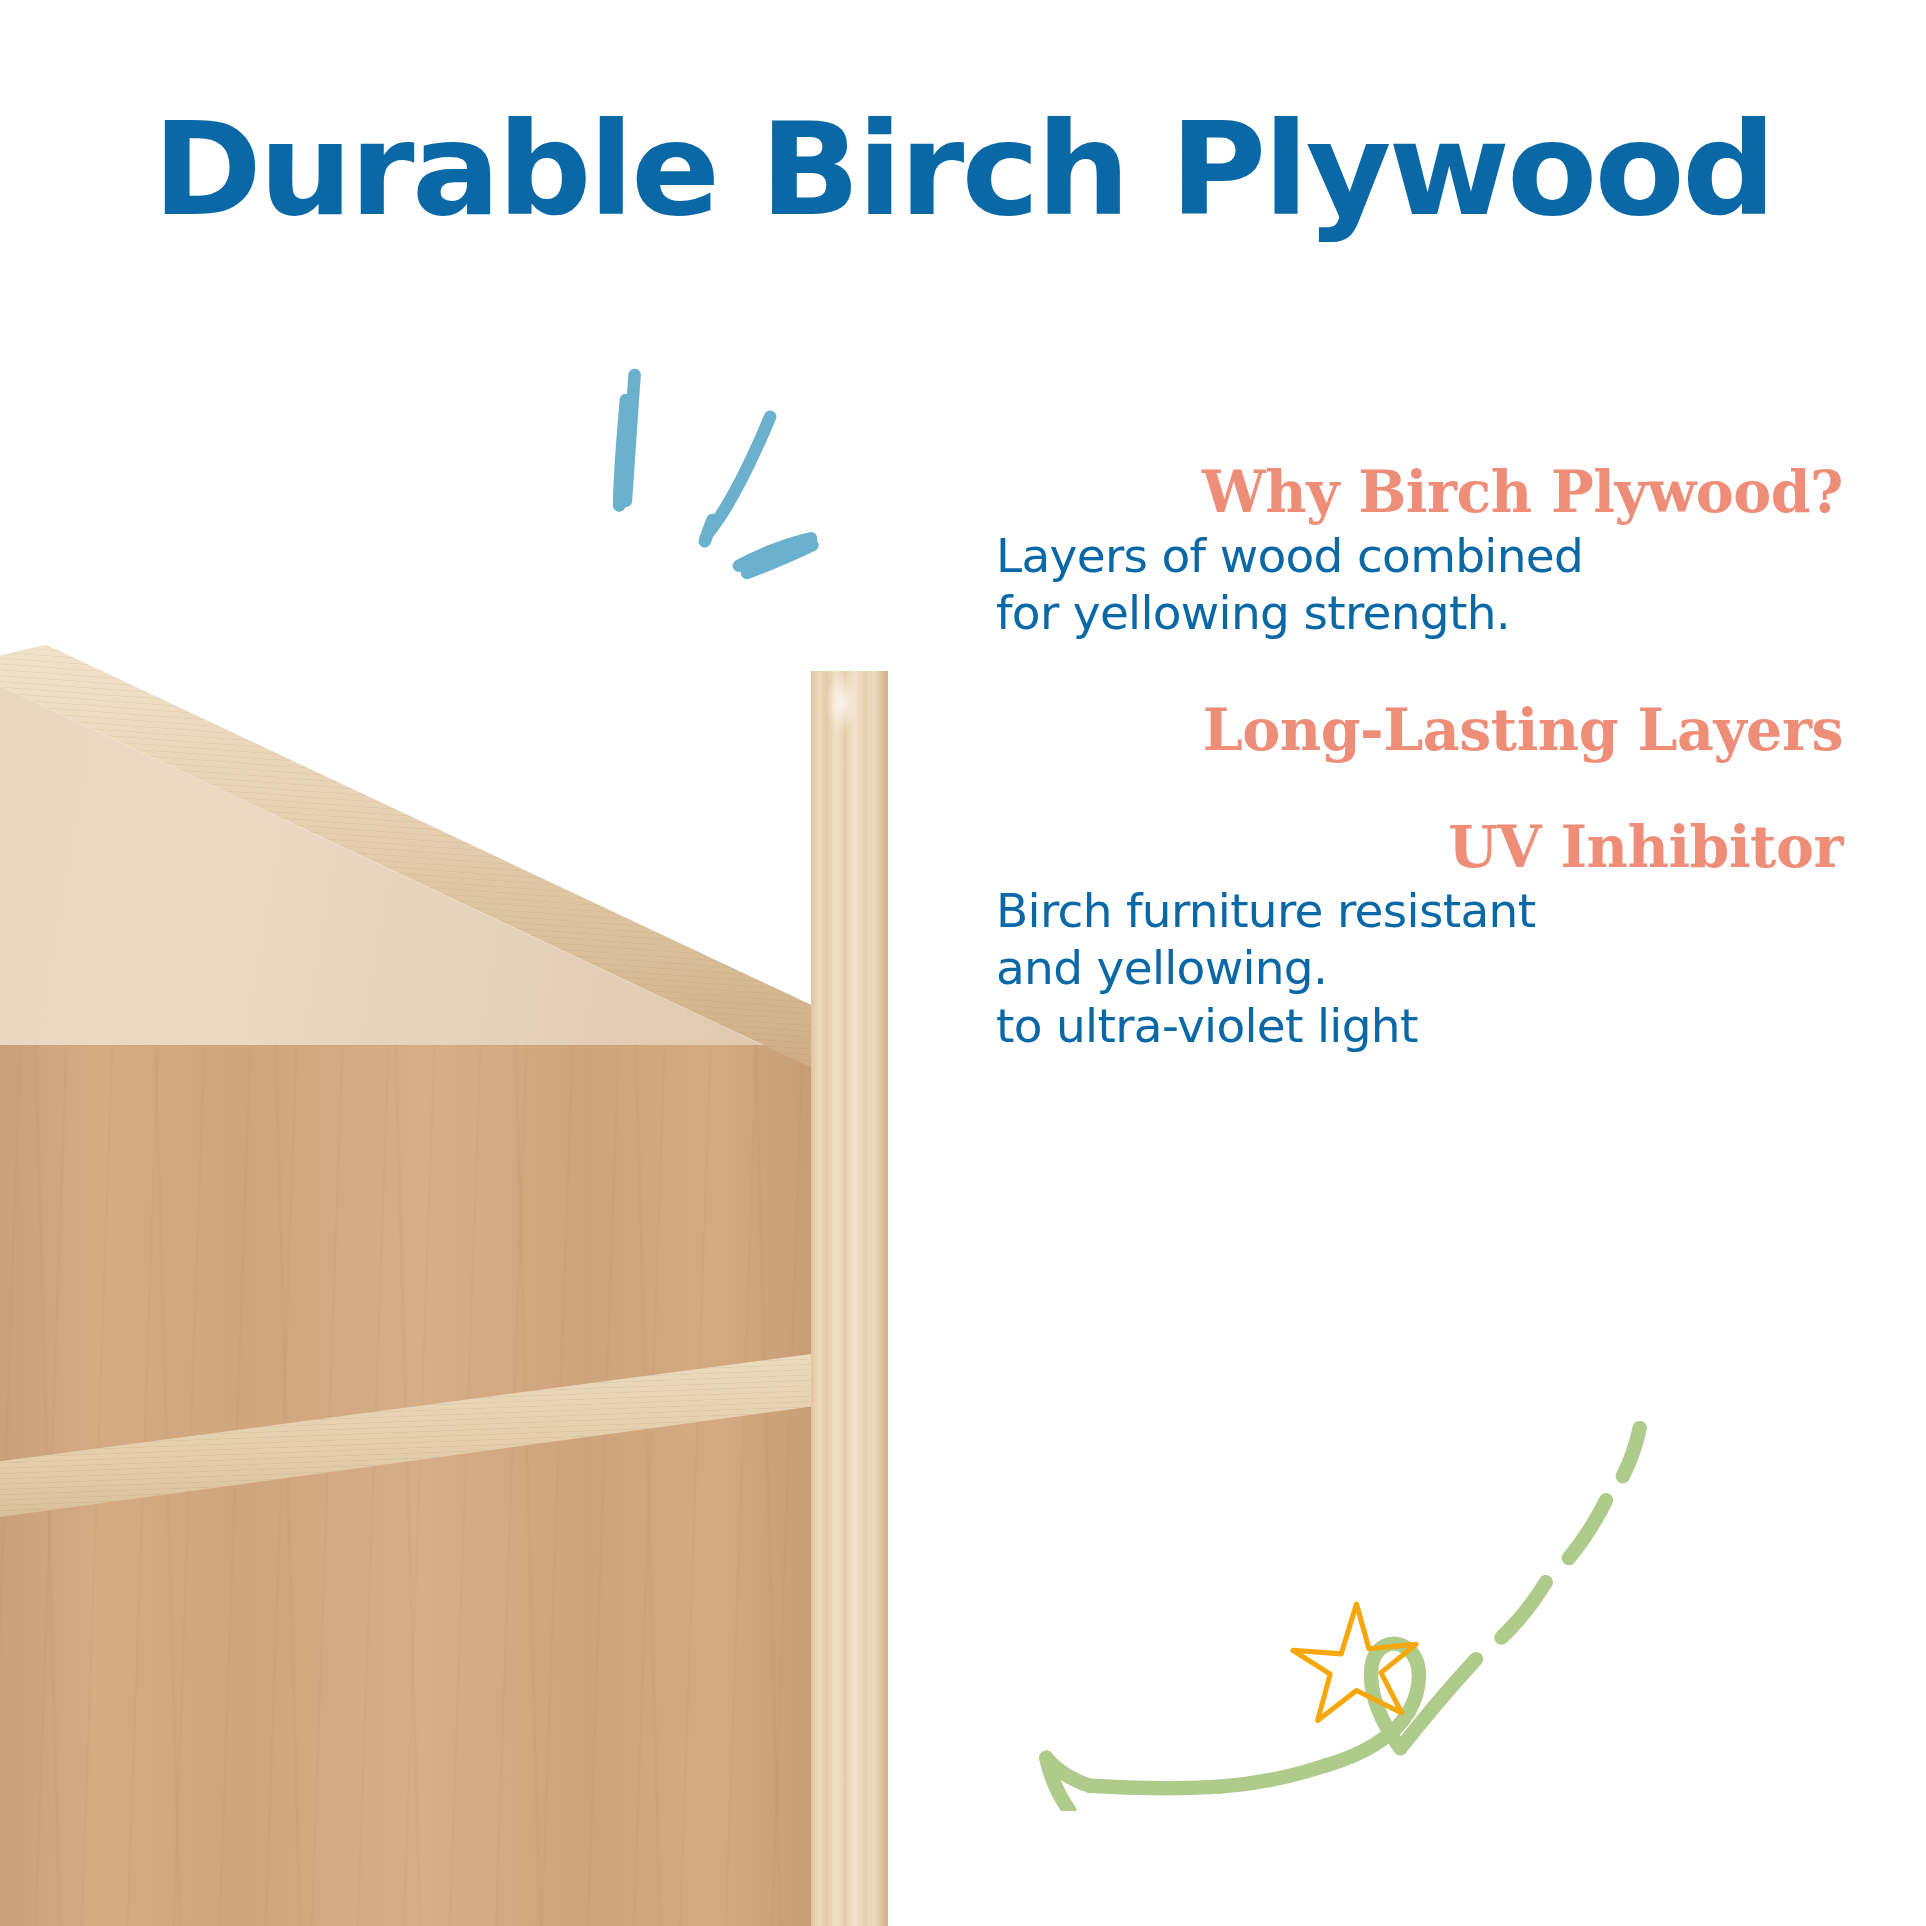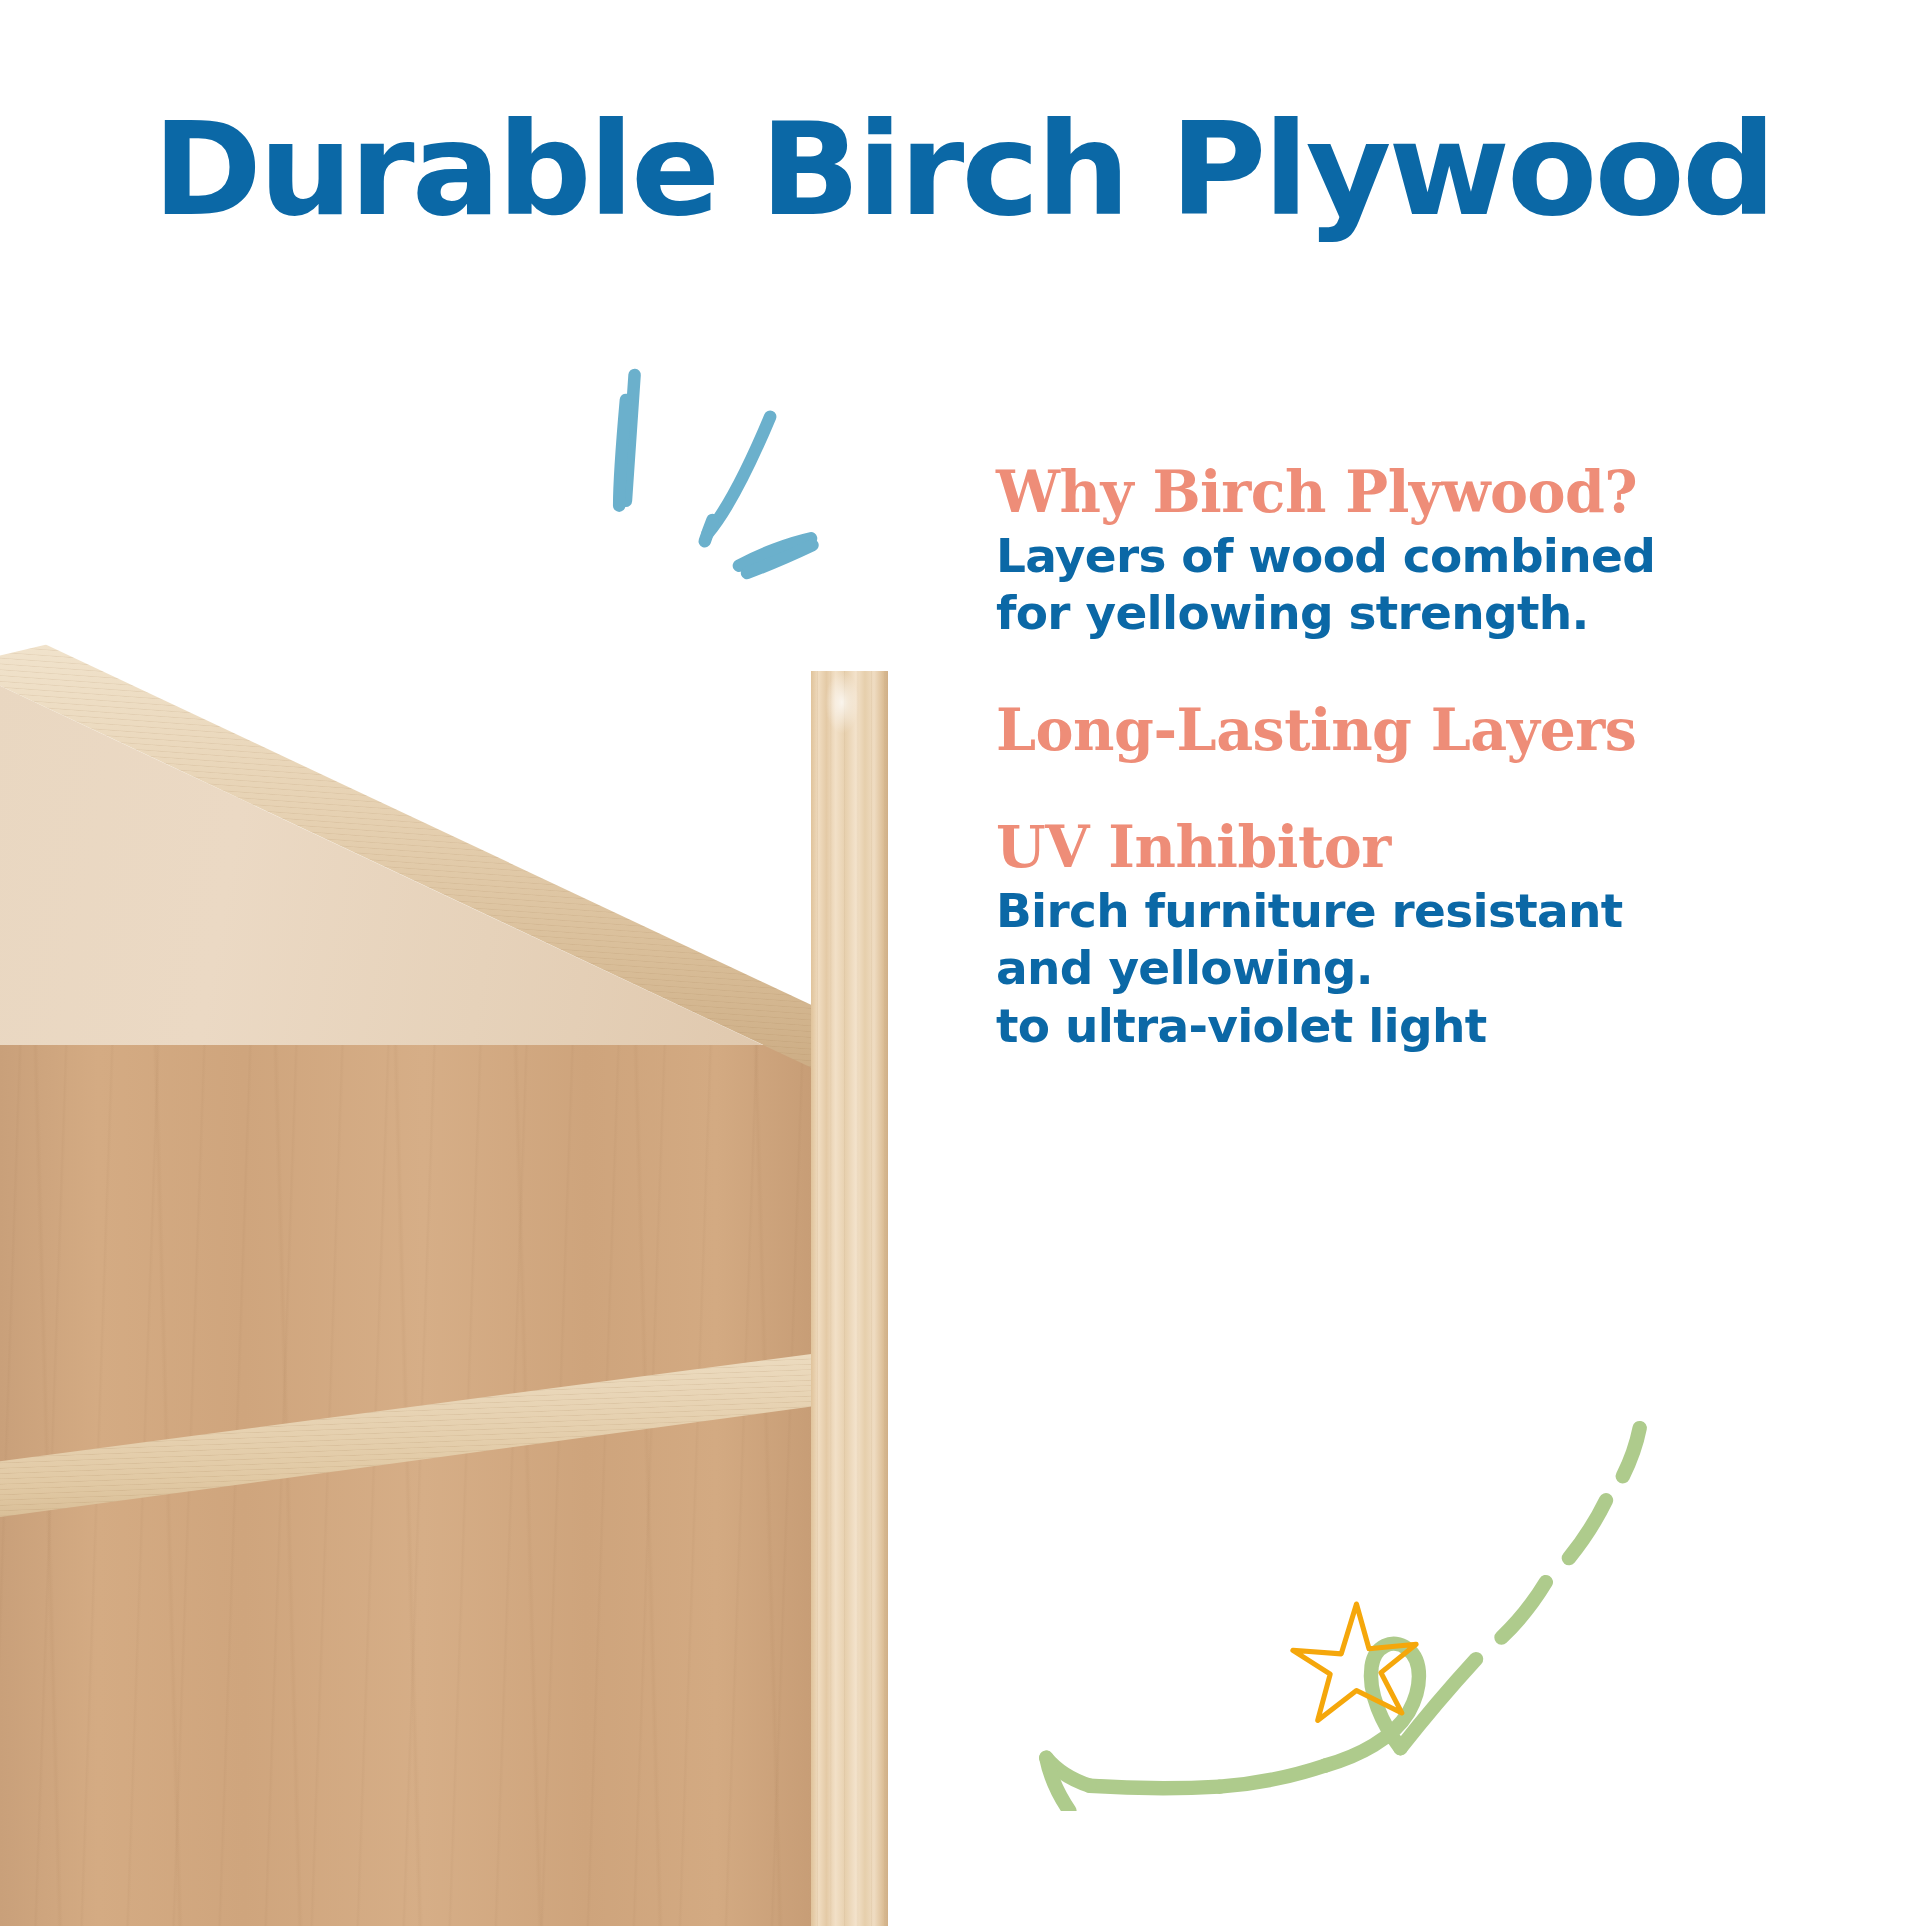--- a/index.html
+++ b/index.html
@@ -239,24 +239,25 @@
   .feature:last-child { margin-bottom: 9px; }
   .feat-title {
     font-family: "DejaVu Serif", serif;
     font-weight: 700;
     color: #EE8D78;
     font-size: 57px;
     line-height: 1.04;
     letter-spacing: -0.5px;
     margin: 0 0 5.8px 0;
     white-space: nowrap;
+    text-align: right;
   }
   .feat-body {
     font-family: "DejaVu Sans", sans-serif;
-    font-weight: 700;
+    font-weight: 400;
     color: #0B68A6;
     font-size: 47px;
     line-height: 1.22;
     letter-spacing: -0.7px;
     margin: 0;
   }
   .feat-body .ln { display: block; white-space: nowrap; }
 
   
   #flourish {

